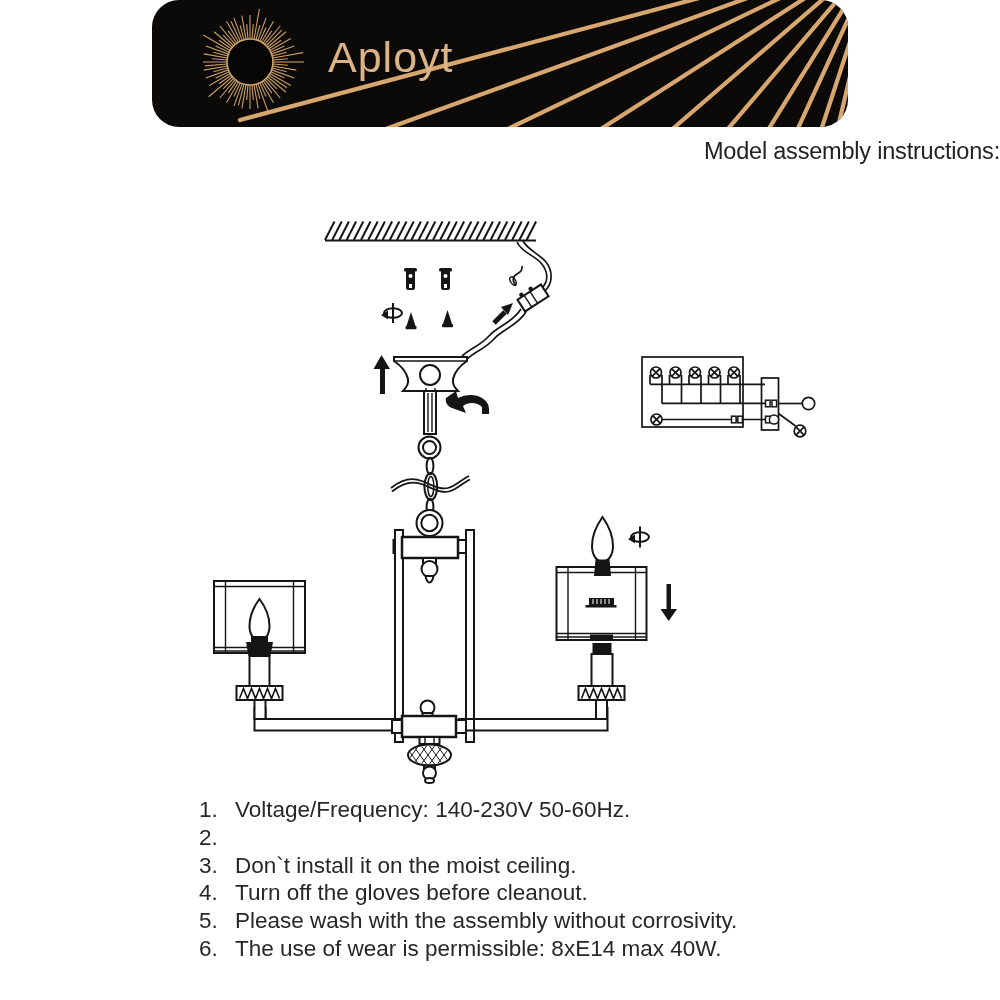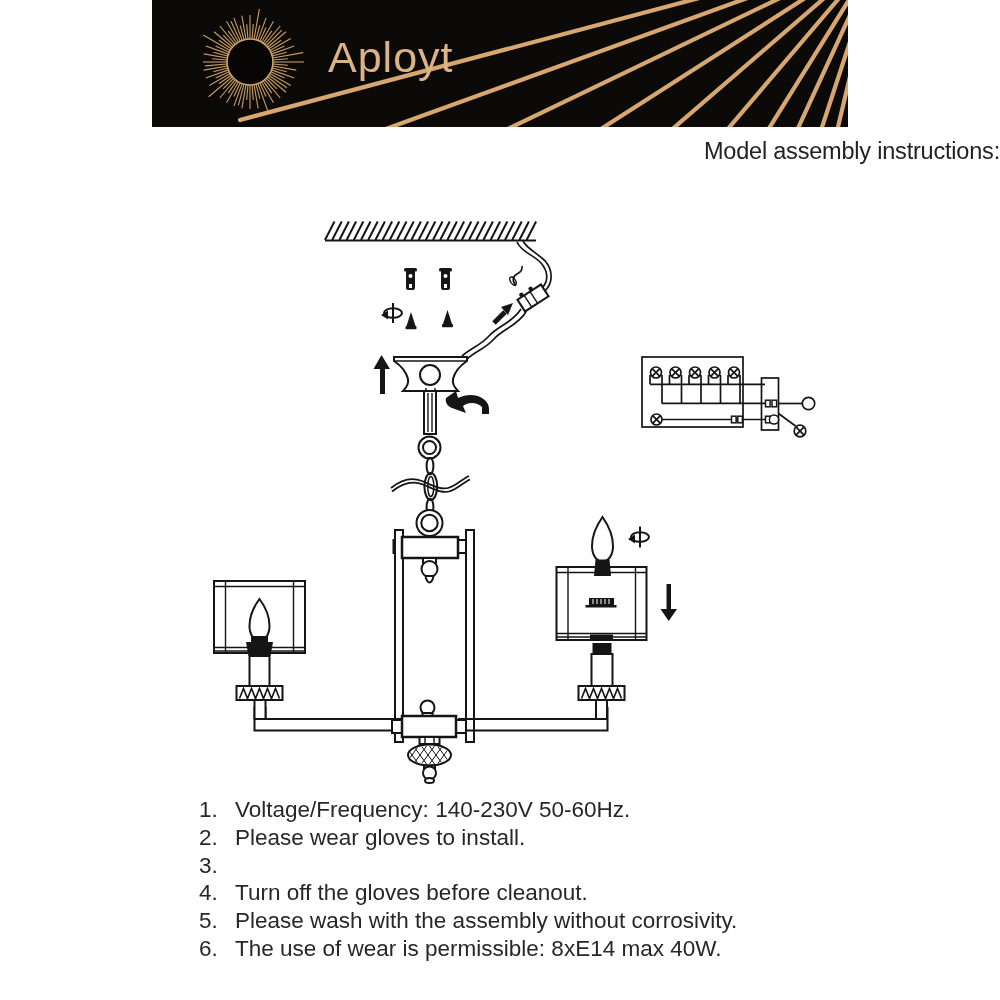--- a/index.html
+++ b/index.html
@@ -1,19 +1,19 @@
 <!DOCTYPE html>
 <html><head>
 <meta charset="utf-8">
 <style>
   html,body{margin:0;padding:0;background:#ffffff;}
   .page{position:relative;width:1000px;height:1000px;background:#fff;overflow:hidden;
         font-family:"Liberation Sans",sans-serif;}
   
-  .banner{position:absolute;left:152px;top:0;width:696px;height:127px;background:#0c0a08;overflow:hidden;}
+  .banner{position:absolute;left:152px;top:0;width:696px;height:127px;background:#0c0a08;overflow:hidden;border-radius:27px;}
   .banner svg{position:absolute;left:0;top:0;}
   .brand{position:absolute;left:176px;top:36px;font-size:43px;font-weight:400;letter-spacing:1px;
          color:#dcb287;line-height:1;}
   
   .title-block{position:absolute;left:0;top:137px;width:1000px;text-align:right;color:#222;
                font-size:23.5px;line-height:28.5px;font-weight:400;letter-spacing:-0.2px;}
   
   .diagram{position:absolute;left:0;top:200px;}
   .s{stroke:#151515;stroke-width:2;fill:none;}
   .sf{stroke:#151515;stroke-width:2;fill:#ffffff;}
@@ -448,24 +448,24 @@
     </g>
   </svg>
 
   <ol class="instructions">
     <li class="ins-row">
       <span class="ins-num">1.</span>
       <span>Voltage/Frequency: 140-230V 50-60Hz.</span>
     </li>
     <li class="ins-row">
       <span class="ins-num">2.</span>
-      <span>Please wear gloves to install.</span>
     </li>
     <li class="ins-row">
       <span class="ins-num">3.</span>
+      <span>Don`t install it on the moist ceiling.</span>
     </li>
     <li class="ins-row">
       <span class="ins-num">4.</span>
       <span>Turn off the gloves before cleanout.</span>
     </li>
     <li class="ins-row">
       <span class="ins-num">5.</span>
       <span>Please wash with the assembly without corrosivity.</span>
     </li>
     <li class="ins-row">

